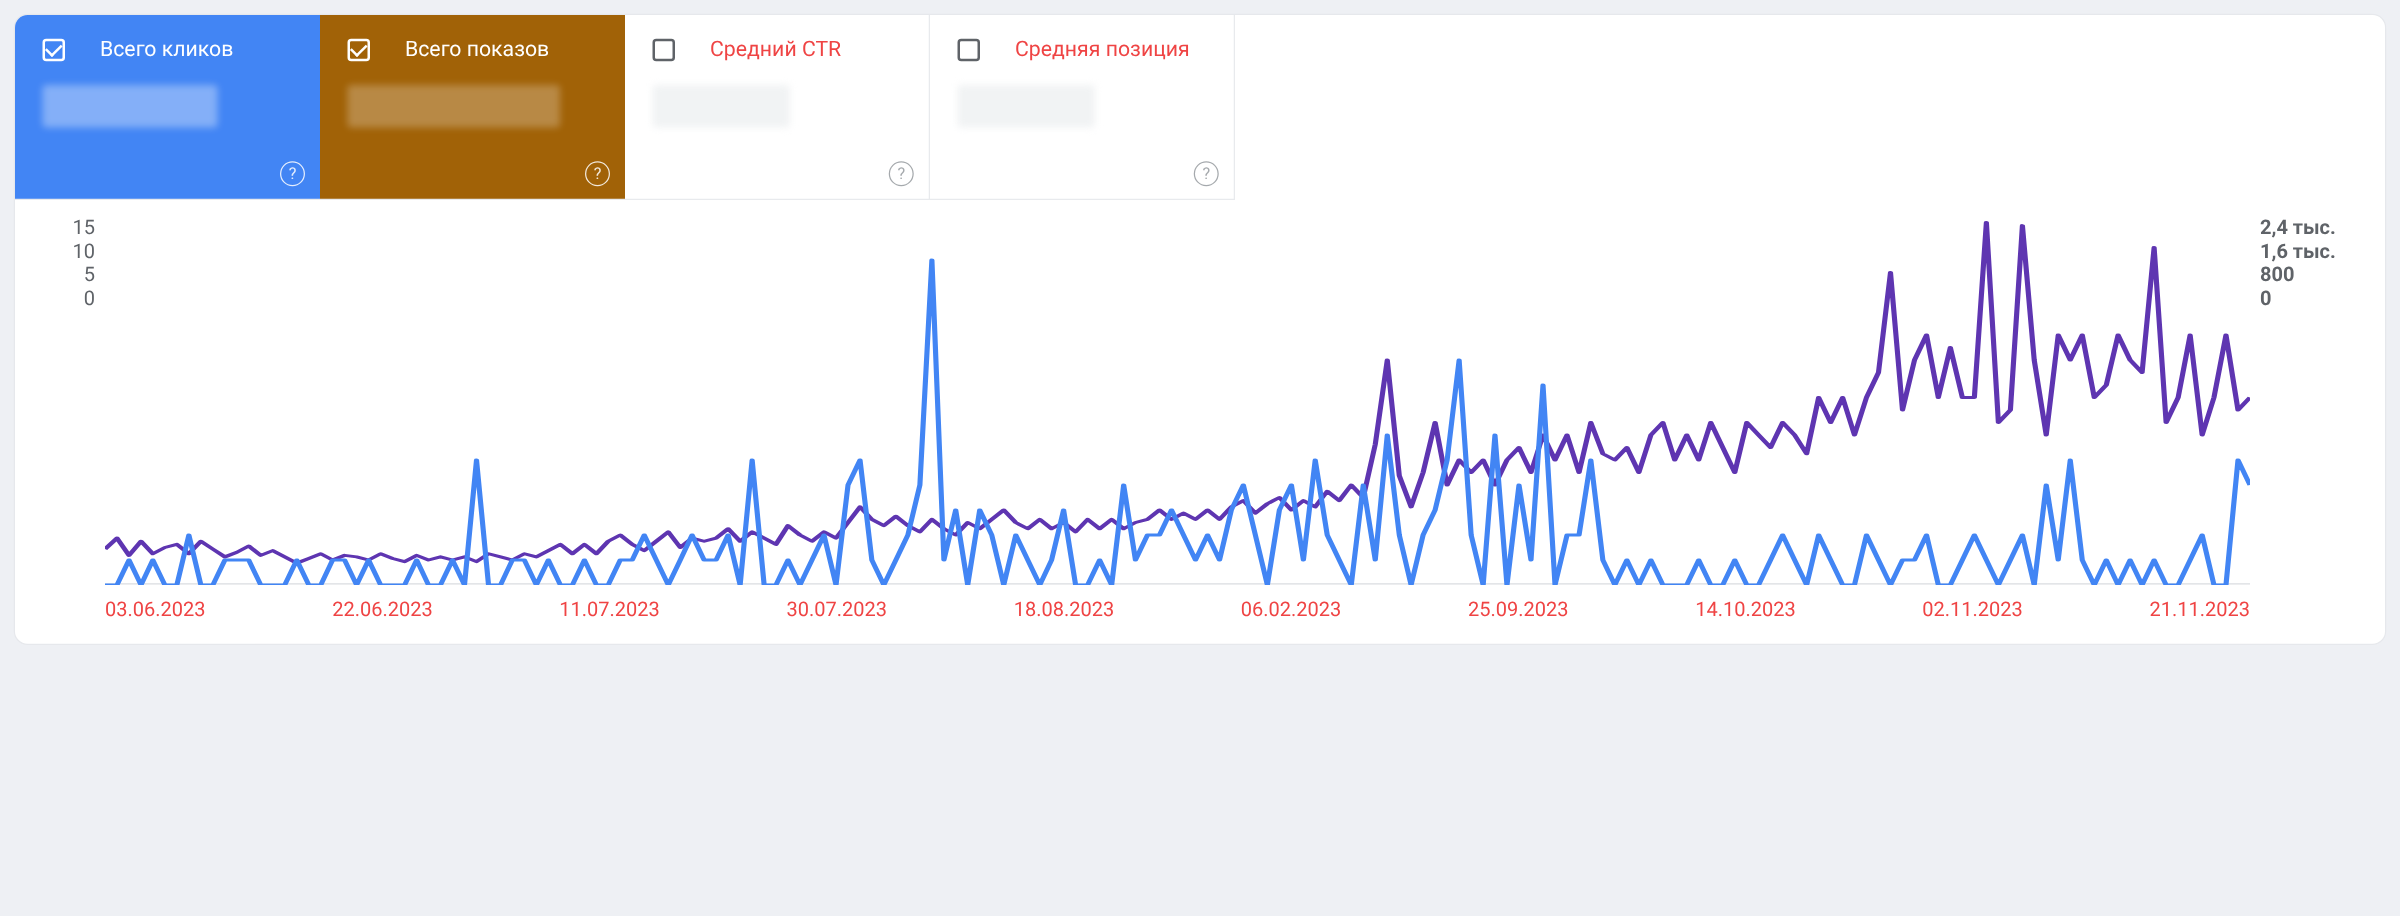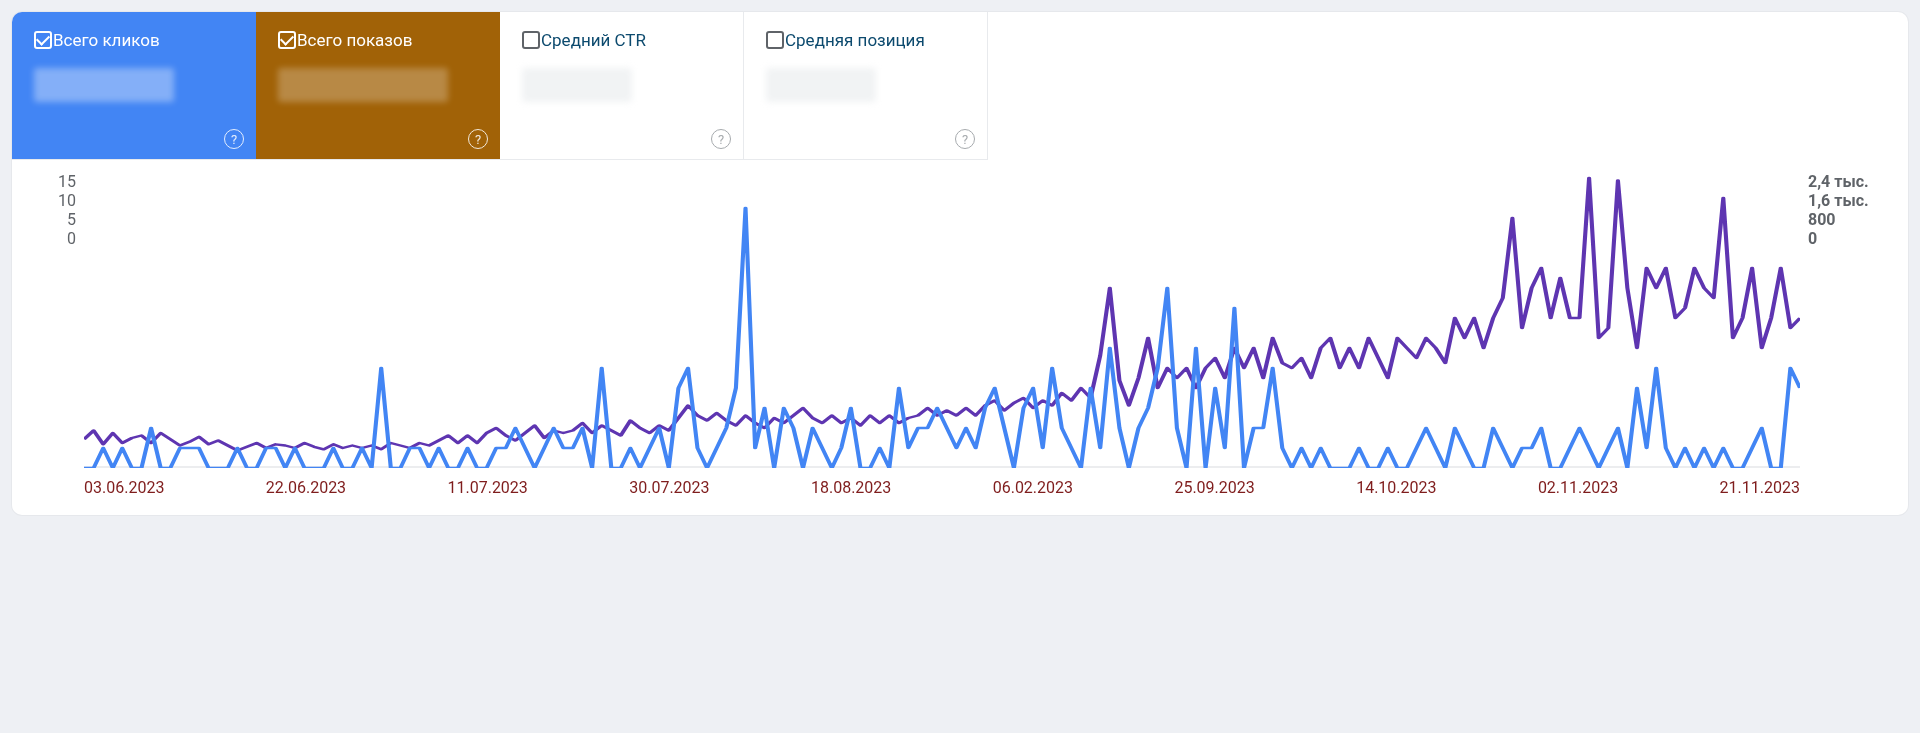--- a/index.html
+++ b/index.html
@@ -22,26 +22,26 @@
     position: relative;
     width: 244px;
     height: 148px;
     padding: 18px 20px 14px 22px;
     border-right: 1px solid #e8eaed;
     border-bottom: 1px solid #e8eaed;
     cursor: pointer;
   }
   .metric.active-blue { background: #4285f4; color: #fff; border-right: none; }
   .metric.active-purple { background: #a16207; color: #fff; border-right: none; }
-  .metric .top { display: flex; align-items: center; gap: 1px; }
+  .metric .top { display: flex; align-items: center; gap: 28px; }
   .metric .check { width: 18px; height: 18px; border: 2px solid #5f6368; border-radius: 3px; display:flex; align-items:center; justify-content:center; flex-shrink:0; }
   .metric.active-blue .check, .metric.active-purple .check { border-color: #fff; background: rgba(255,255,255,0); }
   .metric .check.checked::after { content:""; width:6px; height:10px; border:solid #fff; border-width:0 2.5px 2.5px 0; transform:rotate(45deg) translate(-1px,-1px); }
   .metric:not(.active-blue):not(.active-purple) .check { border-color:#5f6368; }
-  .metric .label { font-size: 17px; color:#0c4a6e; }
+  .metric .label { font-size: 17px; color:#ef4444; }
   .metric.active-blue .label, .metric.active-purple .label { color:#fff; }
   .metric .value-box {
     margin-top: 18px;
     width: 140px; height: 34px;
     border-radius: 3px;
     filter: blur(3px);
   }
   .metric.active-blue .value-box { background: rgba(255,255,255,0.35); }
   .metric.active-purple .value-box { background: rgba(255,255,255,0.25); width:170px; }
   .metric:not(.active-blue):not(.active-purple) .value-box { background:#f1f3f4; width:110px; }
@@ -54,21 +54,21 @@
   .metric:not(.active-blue):not(.active-purple) .help { color:#80868b; }
   .metric.active-blue .help, .metric.active-purple .help { color:#fff; opacity:0.85; }
 
   .chart-wrap { padding: 8px 30px 18px 30px; }
   .axis-titles { display:flex; justify-content:space-between; font-size:16px; color:#5f6368; padding:10px 0 2px 0; }
   .plot-row { display:flex; align-items:stretch; }
   .yaxis { width:42px; display:flex; flex-direction:column; align-items:flex-end; font-size:16px; color:#5f6368; padding:4px 8px 4px 0; }
   .yaxis.right { align-items:flex-start; width:78px; padding:4px 0 4px 8px;font-weight:bold; }
   .plot { flex:1; position:relative; height:300px; }
   .plot svg { position:absolute; inset:0; width:100%; height:100%; }
-  .xaxis { display:flex; justify-content:space-between; font-size:16px; color:#7f1d1d; padding:10px 0 0 0; margin-left:42px; margin-right:78px; }
+  .xaxis { display:flex; justify-content:space-between; font-size:16px; color:#ef4444; padding:10px 0 0 0; margin-left:42px; margin-right:78px; }
   .xaxis span { white-space:nowrap; }
   .baseline { stroke:#dadce0; stroke-width:1; }
   .clicks-line { fill:none; stroke:#4285f4; stroke-width:2.4; stroke-linejoin:round; }
   .imps-line { fill:none; stroke:#5e35b1; stroke-width:2.4; stroke-linejoin:round; }
 </style>
 </head>
 <body>
 
 <div class="card">
   <div class="metrics">

